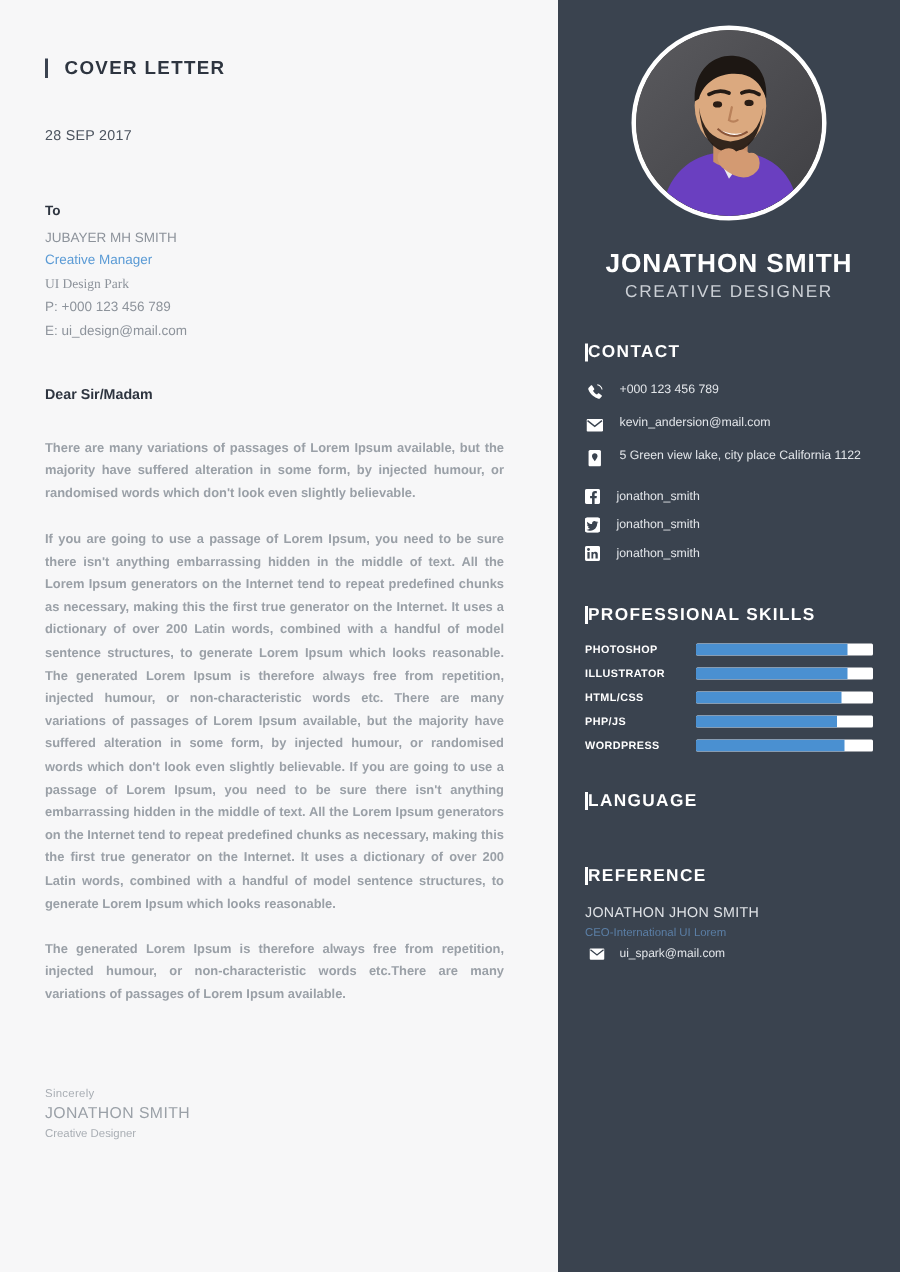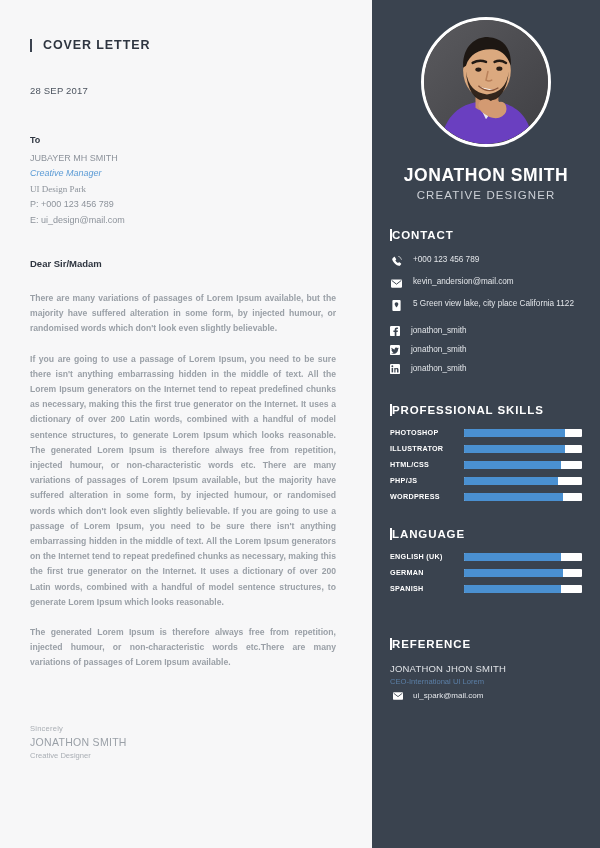--- a/index.html
+++ b/index.html
@@ -23,21 +23,21 @@
   .sec-title-dark {
     font-size:12.5px; font-weight:bold; color:#2e3540;
     letter-spacing:.9px;
   }
   .date {
     margin-top:33px; font-size:9.5px; color:#4c545f; letter-spacing:.2px;
   }
   .to-block { margin-top:37px; font-size:9px; line-height:15.5px; color:#8d939b; }
   .to-label { font-weight:bold; color:#2e3540; font-size:9px; display:block; margin-bottom:2px; }
   .to-name { color:#8d939b; display:block; }
-  .to-role { color:#5b9bd5; display:block;font-style:italic; }
+  .to-role { color:#5b9bd5; display:block; }
   .to-org  { color:#8d939b; display:block;font-family:Liberation Serif, serif; }
   .to-p    { color:#8d939b; display:block; }
   .to-e    { color:#8d939b; display:block; }
 
   .salutation {
     margin-top:30px; font-size:9.5px; font-weight:bold; color:#2e3540;
   }
   .body-copy { margin-top:22px; }
   .para {
     font-size:8.6px; line-height:15.2px; color:#9aa0a7;
@@ -327,40 +327,20 @@
       </div>
     </div>
 
     <div class="gap-20"></div>
 
     <div class="rsec">
       <div class="rsec-head">
         <span class="sec-bar-light"></span>
         <span class="rsec-title">LANGUAGE</span>
       </div>
-      <div class="bars">
-        <div class="bar-row">
-          <span class="bar-label">ENGLISH (UK)</span>
-          <span class="bar-track">
-            <span class="bar-fill" style="width: 82%;"></span>
-          </span>
-        </div>
-        <div class="bar-row">
-          <span class="bar-label">GERMAN</span>
-          <span class="bar-track">
-            <span class="bar-fill" style="width: 84%;"></span>
-          </span>
-        </div>
-        <div class="bar-row">
-          <span class="bar-label">SPANISH</span>
-          <span class="bar-track">
-            <span class="bar-fill" style="width: 82%;"></span>
-          </span>
-        </div>
-      </div>
     </div>
 
     <div class="gap-20"></div>
 
 
     <div class="gap-18"></div>
 
     <div class="rsec">
       <div class="rsec-head">
         <span class="sec-bar-light"></span>

